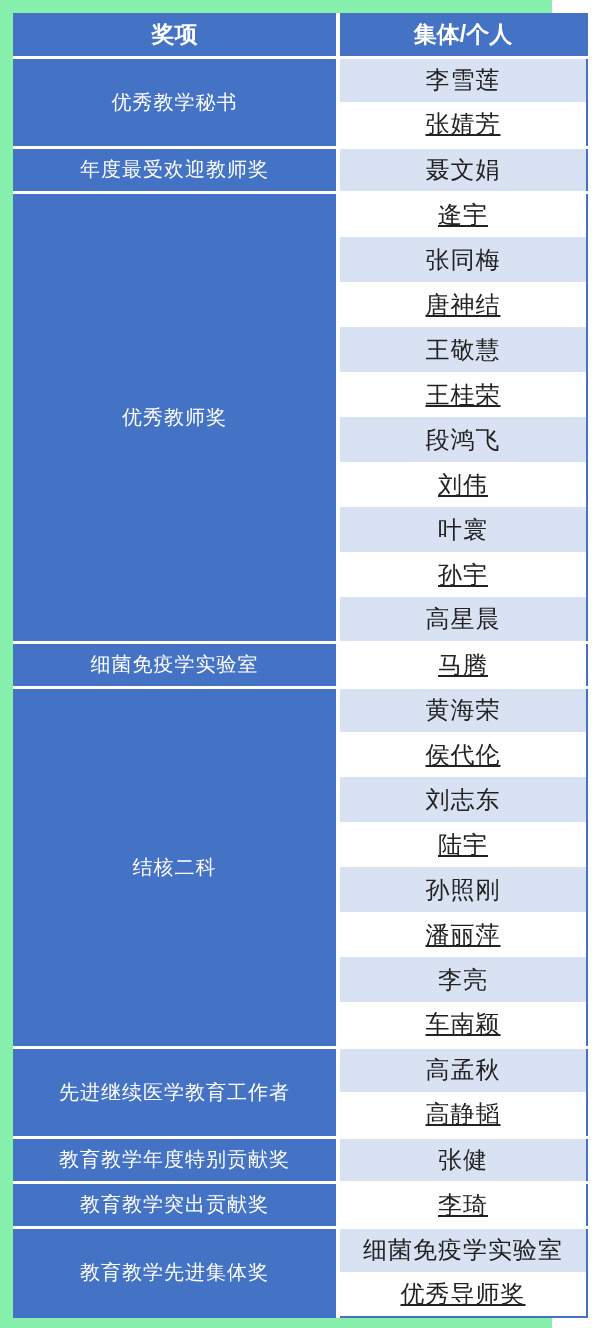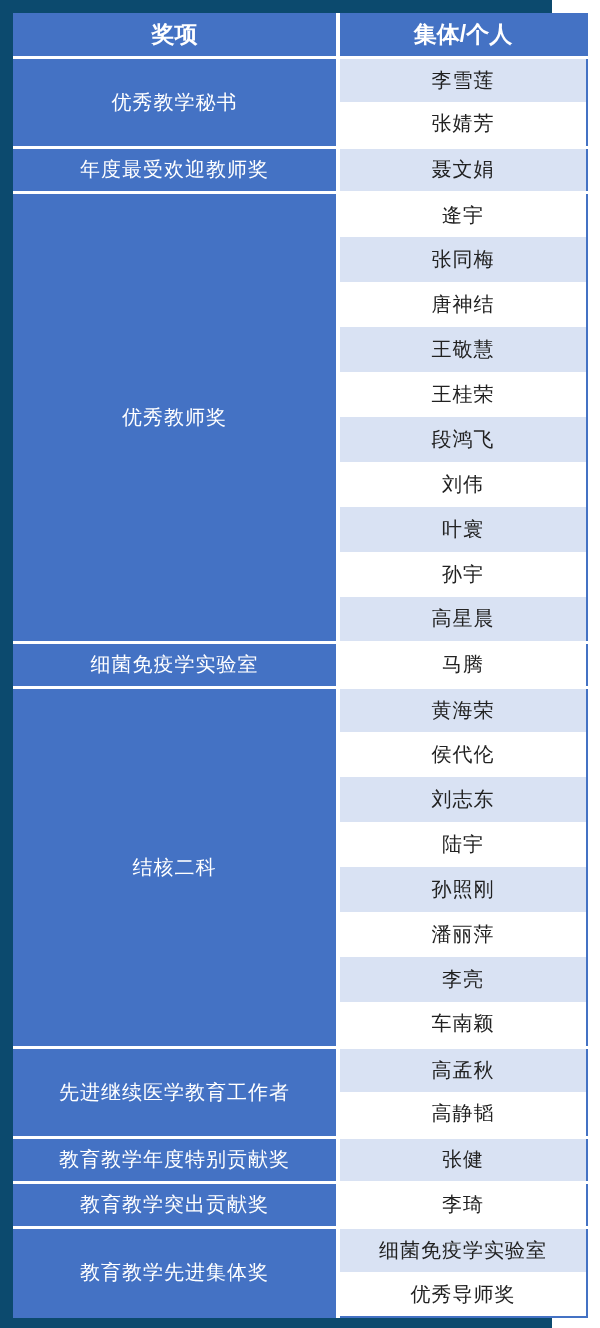--- a/index.html
+++ b/index.html
@@ -13,21 +13,21 @@
   }
   * { margin: 0; padding: 0; box-sizing: border-box; }
   html, body {
     width: 600px;
     background: #ffffff;
     font-family: "Liberation Sans", "DejaVu Sans", sans-serif;
   }
   .page {
     width: 552px;
     height: 1328px;
-    background: #0c4a6e;
+    background: #86efac;
     padding: 13px 13px 0 13px;
   }
   table.awards-table {
     width: 574px;
     border-collapse: collapse;
     table-layout: fixed;
     border-right: 2px solid var(--outer);
     border-bottom: 2px solid var(--outer);
   }
   col.col-award { width: 325px; }
@@ -51,28 +51,28 @@
     background: var(--blue);
     color: #ffffff;
     font-size: 20px;
     font-weight: normal;
     vertical-align: middle;
     border-right: 4px solid var(--divider);
     letter-spacing: 1px;
   }
   tbody td.recipient {
     height: 45px;
-    font-size: 20px;
+    font-size: 24px;
     color: var(--name-color);
     text-align: center;
     vertical-align: middle;
     letter-spacing: 1px;
   }
   tbody tr.alt td.recipient { background: var(--alt); }
-  tbody tr.plain td.recipient { background: var(--plain); }
+  tbody tr.plain td.recipient { background: var(--plain); text-decoration: underline; }
 
   tbody tr.group-start th.award,
   tbody tr.group-start td.recipient {
     border-top: 3px solid var(--divider);
   }
 </style>
 </head>
 <body>
 
 <div class="page">

